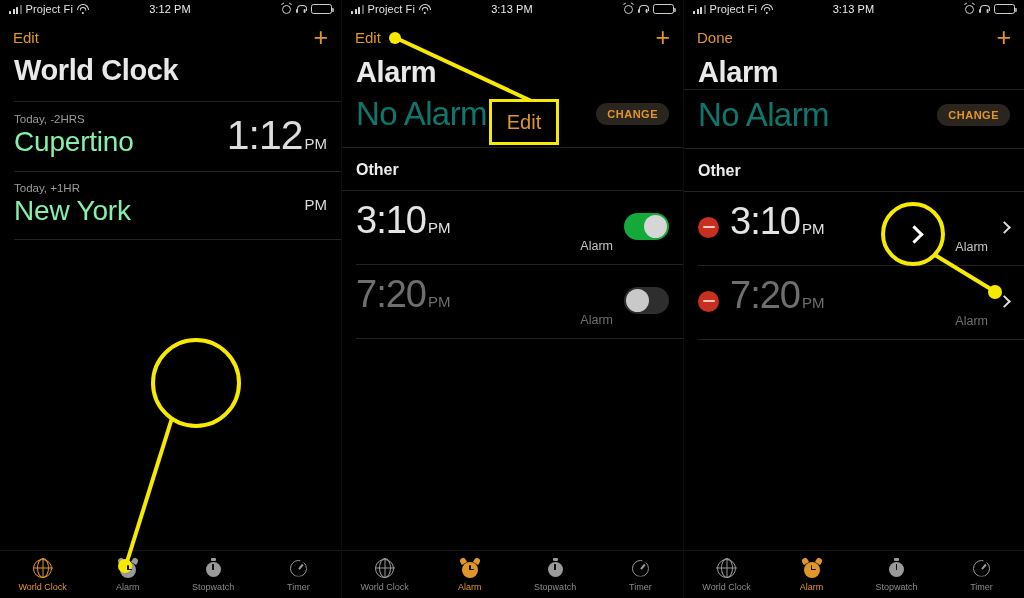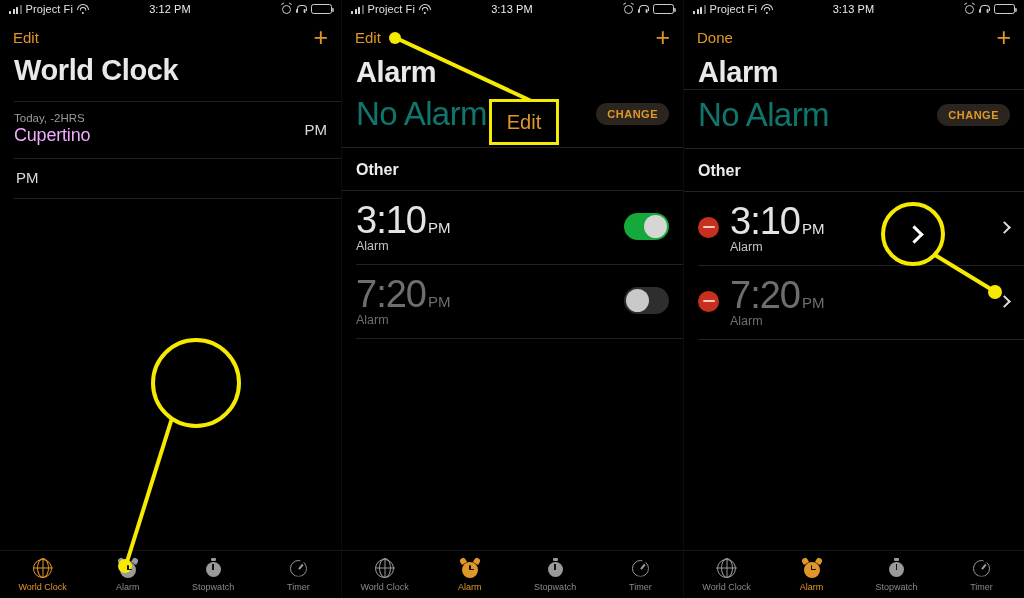--- a/index.html
+++ b/index.html
@@ -69,21 +69,21 @@
     padding:0 14px; letter-spacing:-.4px; }
   .p1 .lgtitle { margin-top:-2px; }
 
   .hr { height:1px; background:#222; margin-left:14px; }
   .hr.full { margin-left:0; }
 
   
   .wc-row { display:flex; align-items:center; justify-content:space-between;
     padding:10px 14px 12px 14px; }
   .wc-sub { font-size:11.5px; color:#9b9b9b; margin-bottom:1px; }
-  .wc-city { font-size:18px; color:#f0abfc; font-weight:300; letter-spacing:-.2px; }
+  .wc-city { font-size:28px; color:#86efac; font-weight:300; letter-spacing:-.2px; }
   .wc-time { font-size:41px; font-weight:200; color:#dcdcdc; letter-spacing:-1px;
     display:flex; align-items:baseline; }
   .wc-time .mer { font-size:15px; font-weight:400; margin-left:2px; letter-spacing:0; }
 
   
   .sleeprow { display:flex; align-items:center; gap:6px; padding:4px 14px 8px 14px;
     font-size:15px; font-weight:bold; color:#efefef; }
   .bed { width:17px; height:11px; position:relative; flex:none; }
   .bed::before { content:""; position:absolute; left:0; bottom:2px; width:17px; height:5px;
     background:#e9e9e9; border-radius:2px 3px 1px 1px; }
@@ -99,21 +99,21 @@
     padding:6px 14px 14px 14px; }
   .noalarm-txt { font-size:33px; font-weight:200; color:#0f766e; letter-spacing:-.6px; }
   .change-btn { background:#2b2520; color:#e0972a; font-size:11px; font-weight:bold;
     letter-spacing:.5px; border-radius:12px; padding:5px 11px; }
 
   
   .sec { font-size:16px; font-weight:bold; color:#ededed; padding:13px 14px 11px 14px; }
 
   
   .al-row { display:flex; align-items:center; padding:8px 14px 11px 14px; gap:11px; }
-  .al-main { flex:1; min-width:0; }
+  .al-main { flex:1; min-width:0;text-align:right; }
   .al-time { font-size:38px; font-weight:200; letter-spacing:-1px;
     display:flex; align-items:baseline; color:#e4e4e4; }
   .al-time .mer { font-size:15px; font-weight:400; margin-left:2px; letter-spacing:0; }
   .al-label { font-size:12.5px; color:#c3c3c3; margin-top:-3px; }
   .al-row.off .al-time { color:#6e6e6e; }
   .al-row.off .al-label { color:#6e6e6e; }
 
   .toggle { width:45px; height:27px; border-radius:14px; position:relative; flex:none; }
   .toggle .knob { position:absolute; top:2px; width:23px; height:23px;
     border-radius:50%; background:#d6d6d6; }
@@ -222,26 +222,31 @@
 
     <div class="lgtitle">World Clock</div>
     <div class="hr" style="margin-top:14px"></div>
 
     <div class="wc-row">
       <div>
         <div class="wc-sub">Today, -2HRS</div>
         <div class="wc-city">Cupertino</div>
       </div>
       <div class="wc-time">
+        <span>1:12</span>
         <span class="mer">PM</span>
       </div>
     </div>
     <div class="hr"></div>
 
     <div class="wc-row">
+      <div>
+        <div class="wc-sub">Today, +1HR</div>
+        <div class="wc-city">New York</div>
+      </div>
       <div class="wc-time">
         <span class="mer">PM</span>
       </div>
     </div>
     <div class="hr"></div>
 
     <div class="tabbar">
       <div class="tab active">
         <div class="ticon">
             <div class="globe">

